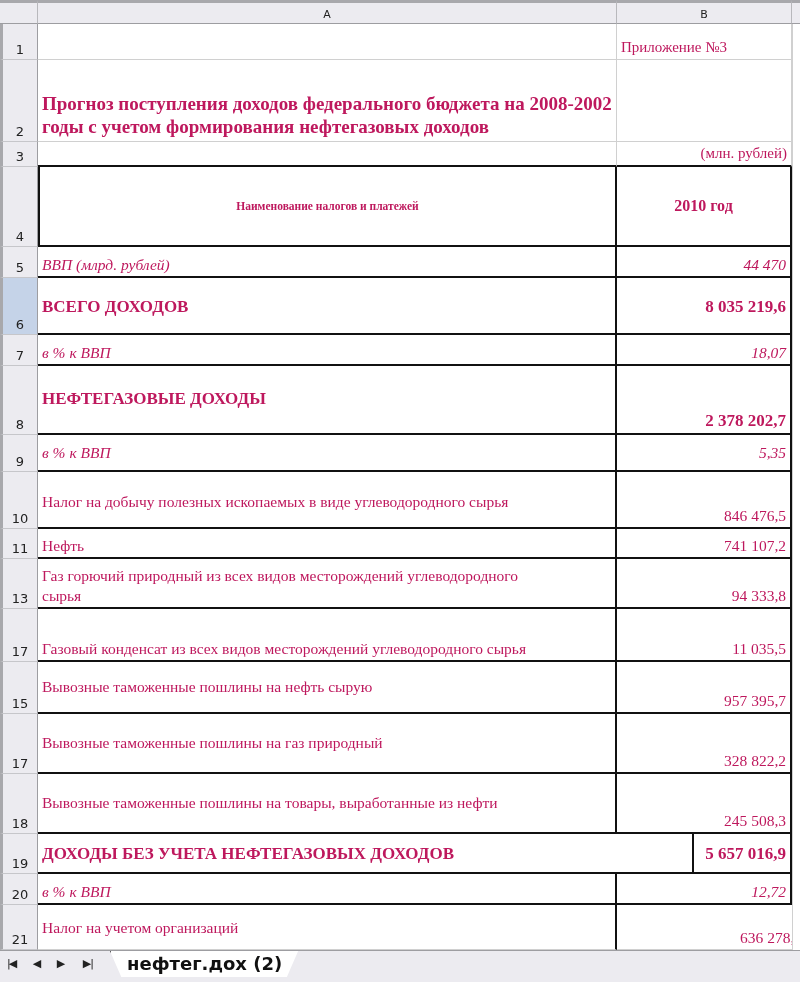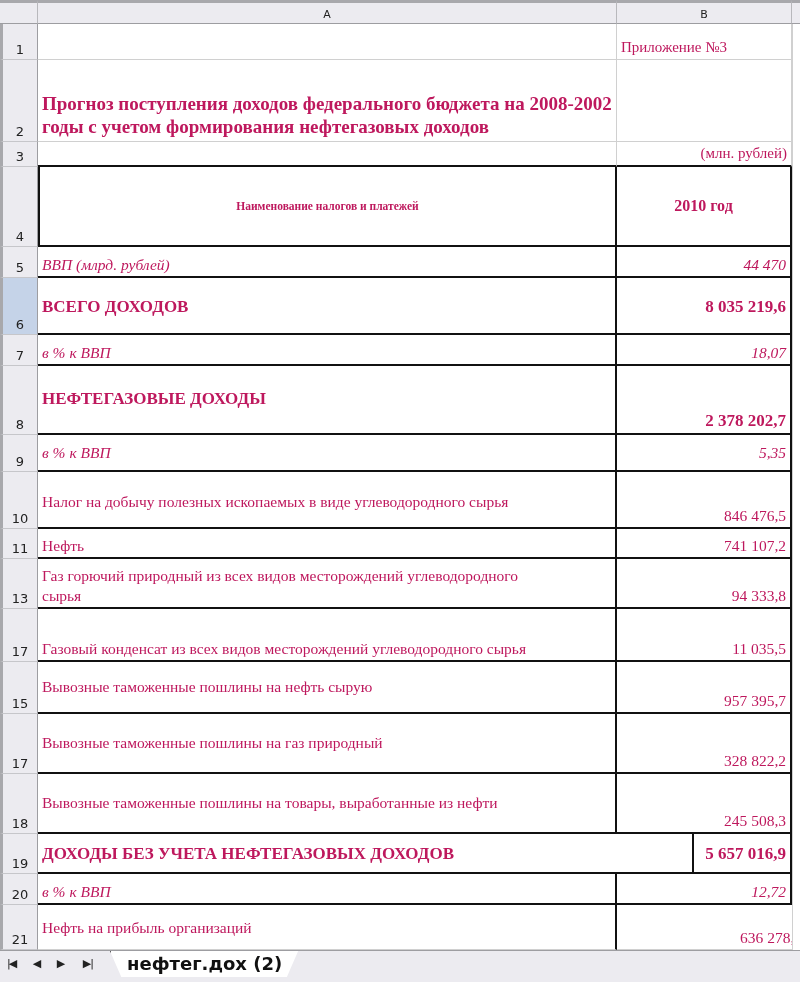--- a/index.html
+++ b/index.html
@@ -207,21 +207,21 @@
     </div>
 
   <div class="cell i bb br" style="left:38px;top:874px;width:579px;height:31px;">
       <div class="txt">в % к ВВП</div>
     </div>
   <div class="cell right i bb br" style="left:617px;top:874px;width:175px;height:31px;">
       <div class="txt">12,72</div>
     </div>
 
   <div class="cell br" style="left:38px;top:905px;width:579px;height:45px;">
-      <div class="txt" style="bottom:12px;">Нефть на прибыль организаций</div>
+      <div class="txt" style="bottom:12px;">Налог на учетом организаций</div>
     </div>
   <div class="cell right br" style="left:617px;top:905px;width:191px;height:45px;">
       <div class="txt">636 278,0</div>
     </div>
 
   <div class="rightstrip"></div>
 </div>
 
 <div class="tabbar">
   <div class="nav" style="left:4px;">◀​<span style="position:absolute;left:3px;top:0;">|</span></div>

